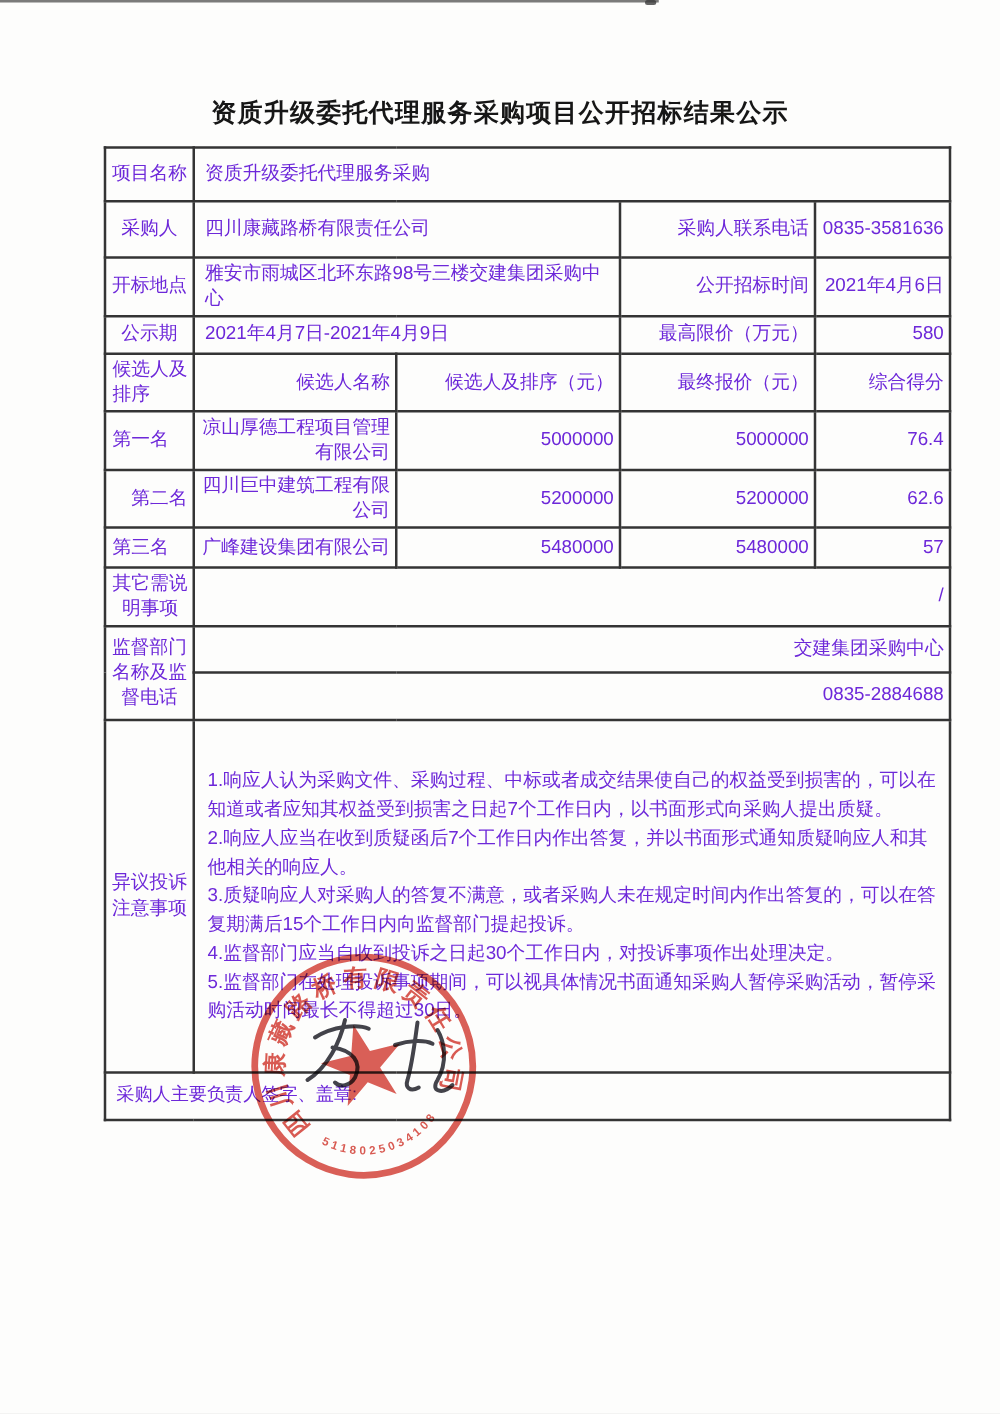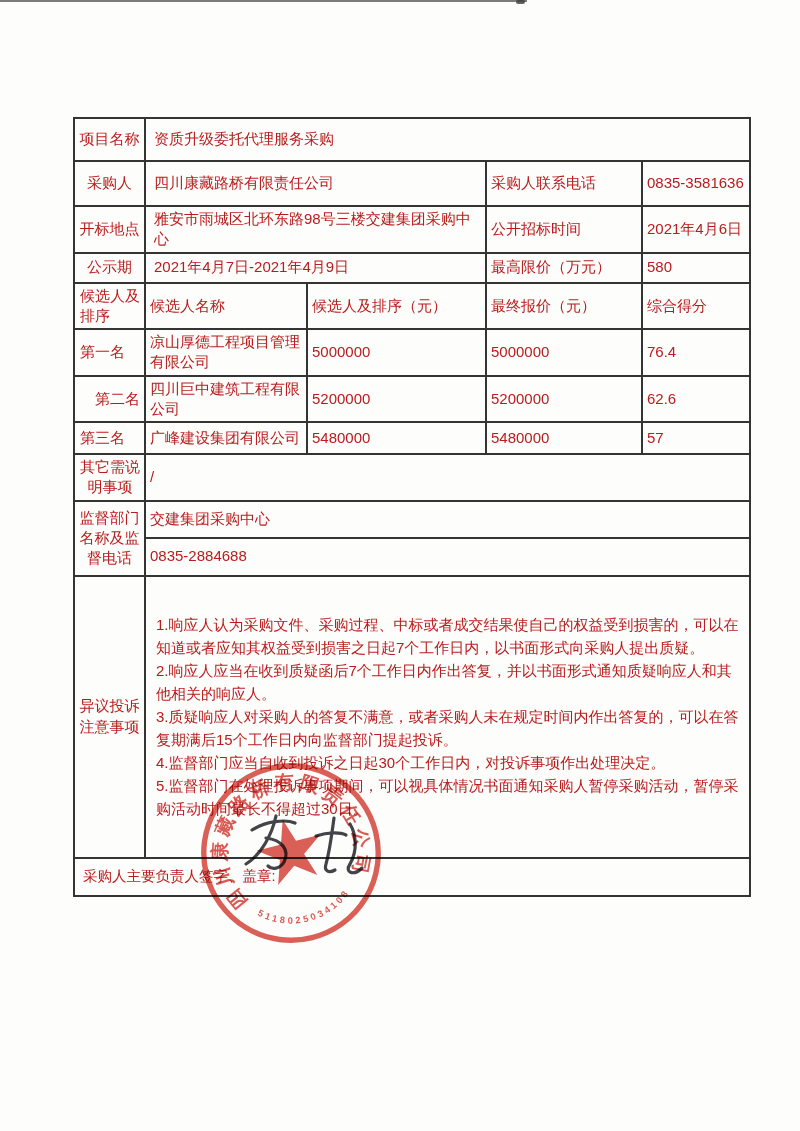--- a/index.html
+++ b/index.html
@@ -22,36 +22,36 @@
     position: absolute; top: 0; left: 516px;
     width: 9px; height: 4px; background: #3c3c3c; border-radius: 2px; opacity: .8;
   }
   #doc-title {
     position: absolute; top: 77px; left: 0;
     width: 100%; text-align: center;
     font-size: 20px; font-weight: bold; letter-spacing: 1px;
     color: #161616;
   }
   table#main-table {
-    position: absolute; left: 73px; top: 117px;
+    position: absolute; left: 83px; top: 117px;
     width: 676px;
     border-collapse: collapse;
     table-layout: fixed;
     font-size: 15px;
-    color: #b91c1c;
+    color: #6d28d9;
   }
   #main-table td {
     border: 2px solid #343434;
     padding: 2px 4px;
     line-height: 1.35;
     vertical-align: middle;
   }
   .lbl { text-align: center; }
   .val-left { text-align: left; padding-left: 8px !important; }
-  .ctr { text-align: left; }
+  .ctr { text-align: right; }
   .r1 { height: 43px; } .r2 { height: 45px; } .r3 { height: 38px; }
   .r4 { height: 30px; margin-left: 16px; } .r5 { height: 38px; } .r6 { height: 42px; }
   .r7 { height: 38px; } .r8 { height: 32px; } .r9 { height: 43px; }
   .r10a { height: 37px; } .r10b { height: 38px; }
   .r11 { height: 282px; }
   .r12 { height: 38px; }
   .notes-cell { padding: 10px 10px !important; vertical-align: middle; }
   .notes-cell .note-line { line-height: 23px; text-align: left; }
   .sign-cell { text-align: left; padding-left: 8px !important; font-size: 14.5px; }
   
@@ -72,20 +72,21 @@
   }
 </style>
 </head>
 <body>
 
 <div id="page">
 
   <div id="scan-line"></div>
   <div id="scan-dot"></div>
 
+  <div id="doc-title">资质升级委托代理服务采购项目公开招标结果公示</div>
 
   <table id="main-table">
     <colgroup>
       <col style="width:71px">
         <col style="width:162px">
         <col style="width:179px">
       <col style="width:156px">
         <col style="width:108px">
     </colgroup>
     <tbody>

